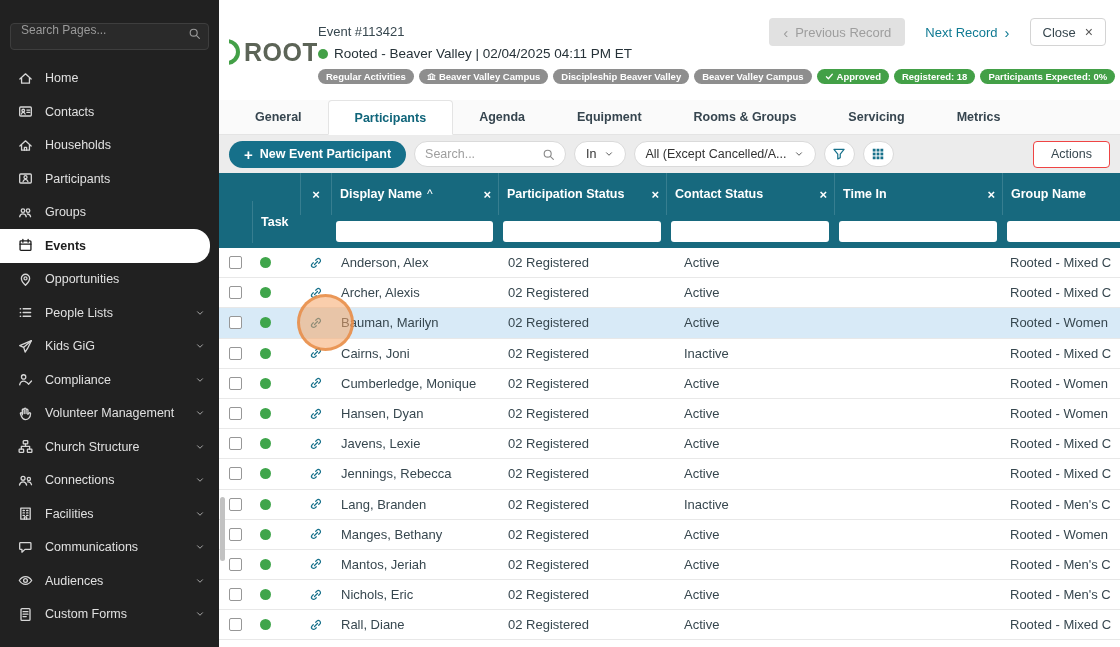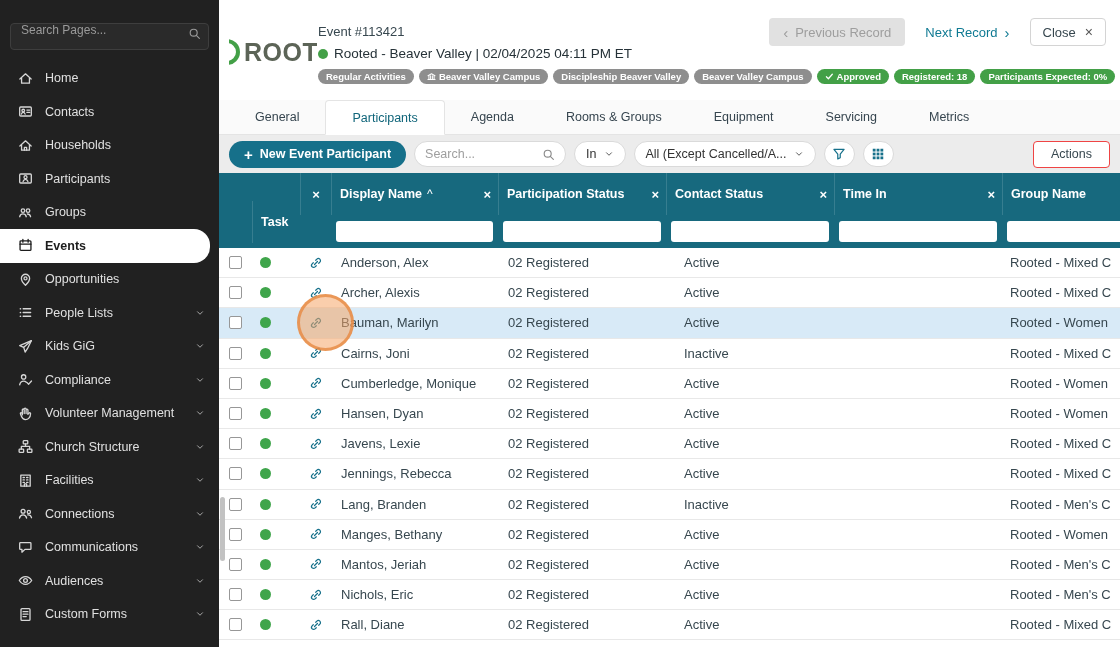--- a/index.html
+++ b/index.html
@@ -44,21 +44,21 @@
   .badge .b-ic svg { width:9px; height:9px; display:block; }
   .header-actions { position:absolute; right:14px; top:18px; display:flex; align-items:center; gap:16px; }
   .prev-btn { background:#e1e1e1; color:#9e9e9e; border:none; border-radius:4px; height:28px; padding:0 14px; font-size:13px; font-family:inherit; display:flex; align-items:center; gap:7px; cursor:default; }
   .next-btn { background:transparent; color:#0f7a93; border:none; height:28px; padding:0 4px; font-size:13px; font-family:inherit; display:flex; align-items:center; gap:7px; cursor:pointer; }
   .close-btn { background:#fff; border:1px solid #d4d4d4; border-radius:4px; height:28px; padding:0 12px; font-size:13px; color:#37474f; font-family:inherit; display:flex; align-items:center; gap:9px; cursor:pointer; }
   .close-btn .x { font-size:14px; color:#555; }
   .chev { font-size:15px; line-height:1; }
 
   
   .tabs { height:35px; background:#fafafa; border-bottom:1px solid #e4e4e4; display:flex; align-items:stretch; padding-left:10px; }
-  .tab { display:flex; align-items:center; padding:0 26px; font-size:12.5px; color:#36454f; font-weight:400; cursor:pointer; white-space:nowrap; }
+  .tab { display:flex; align-items:center; padding:0 26px; font-size:12.5px; color:#36454f; font-weight:700; cursor:pointer; white-space:nowrap; }
   .tab.active { background:#fff; color:#10657a; border:1px solid #e4e4e4; border-bottom:1px solid #fff; border-radius:4px 4px 0 0; margin-bottom:-1px; }
 
   
   .toolbar { height:38px; background:#ececec; display:flex; align-items:center; gap:8px; padding:0 10px; }
   .new-btn { background:#16708a; color:#fff; border:none; border-radius:15px; height:27px; padding:0 15px; font-size:12.5px; font-weight:700; font-family:inherit; display:flex; align-items:center; gap:7px; cursor:pointer; white-space:nowrap; }
   .new-btn .plus { font-size:15px; font-weight:700; }
   .search-box { background:#fff; border:1px solid #dadada; border-radius:14px; height:26px; width:152px; display:flex; align-items:center; padding:0 10px; }
   .search-box input { border:none; outline:none; flex:1; min-width:0; font-size:12.5px; color:#555; background:transparent; font-family:inherit; }
   .search-box input::placeholder { color:#9e9e9e; }
   .search-box .mag { width:13px; height:13px; color:#8a8a8a; flex:none; }
@@ -258,42 +258,42 @@
         <span class="lbl">Church Structure</span>
         <span class="chev-r">
           <svg viewBox="0 0 16 16" fill="none" stroke="currentColor" stroke-width="1.4" stroke-linecap="round" stroke-linejoin="round" style="width:100%;height:100%;display:block">
             <path d="M4 6l4 4 4-4"></path>
           </svg>
         </span>
       </div>
       <div class="nav-item">
         <span class="icon">
           <svg viewBox="0 0 16 16" fill="none" stroke="currentColor" stroke-width="1.4" stroke-linecap="round" stroke-linejoin="round" style="width:100%;height:100%;display:block">
-            <rect x="3" y="2.2" width="10" height="11.8"></rect>
-            <path d="M5.4 4.8h1.4M9.2 4.8h1.4M5.4 7.4h1.4M9.2 7.4h1.4M5.4 10h1.4M9.2 10h1.4"></path>
-            <path d="M6.8 14v-2.4h2.4V14"></path>
-          </svg>
-        </span>
-        <span class="lbl">Facilities</span>
-        <span class="chev-r">
-          <svg viewBox="0 0 16 16" fill="none" stroke="currentColor" stroke-width="1.4" stroke-linecap="round" stroke-linejoin="round" style="width:100%;height:100%;display:block">
-            <path d="M4 6l4 4 4-4"></path>
-          </svg>
-        </span>
-      </div>
-      <div class="nav-item">
-        <span class="icon">
-          <svg viewBox="0 0 16 16" fill="none" stroke="currentColor" stroke-width="1.4" stroke-linecap="round" stroke-linejoin="round" style="width:100%;height:100%;display:block">
             <circle cx="5.4" cy="5.6" r="2.1"></circle>
             <path d="M1.6 12.8c.5-2.2 2-3.4 3.8-3.4s3.3 1.2 3.8 3.4"></path>
             <circle cx="11.6" cy="6.4" r="1.7"></circle>
             <path d="M10.4 9.5c1.9-.2 3.5.9 4 3"></path>
           </svg>
         </span>
         <span class="lbl">Connections</span>
+        <span class="chev-r">
+          <svg viewBox="0 0 16 16" fill="none" stroke="currentColor" stroke-width="1.4" stroke-linecap="round" stroke-linejoin="round" style="width:100%;height:100%;display:block">
+            <path d="M4 6l4 4 4-4"></path>
+          </svg>
+        </span>
+      </div>
+      <div class="nav-item">
+        <span class="icon">
+          <svg viewBox="0 0 16 16" fill="none" stroke="currentColor" stroke-width="1.4" stroke-linecap="round" stroke-linejoin="round" style="width:100%;height:100%;display:block">
+            <rect x="3" y="2.2" width="10" height="11.8"></rect>
+            <path d="M5.4 4.8h1.4M9.2 4.8h1.4M5.4 7.4h1.4M9.2 7.4h1.4M5.4 10h1.4M9.2 10h1.4"></path>
+            <path d="M6.8 14v-2.4h2.4V14"></path>
+          </svg>
+        </span>
+        <span class="lbl">Facilities</span>
         <span class="chev-r">
           <svg viewBox="0 0 16 16" fill="none" stroke="currentColor" stroke-width="1.4" stroke-linecap="round" stroke-linejoin="round" style="width:100%;height:100%;display:block">
             <path d="M4 6l4 4 4-4"></path>
           </svg>
         </span>
       </div>
       <div class="nav-item">
         <span class="icon">
           <svg viewBox="0 0 16 16" fill="none" stroke="currentColor" stroke-width="1.4" stroke-linecap="round" stroke-linejoin="round" style="width:100%;height:100%;display:block">
             <path d="M13 2.8H2.6a.8.8 0 0 0-.8.8v5.6a.8.8 0 0 0 .8.8h1.6v3l3.2-3H13a.8.8 0 0 0 .8-.8V3.6a.8.8 0 0 0-.8-.8z"></path>
@@ -401,22 +401,22 @@
         <span>Close</span>
         <span class="x">×</span>
       </button>
     </div>
   </header>
 
   <div class="tabs">
       <div class="tab">General</div>
       <div class="tab active">Participants</div>
       <div class="tab">Agenda</div>
+      <div class="tab">Equipment</div>
       <div class="tab">Rooms &amp; Groups</div>
-      <div class="tab">Equipment</div>
       <div class="tab">Servicing</div>
       <div class="tab">Metrics</div>
     </div>
 
   <div class="toolbar">
     <button class="new-btn">
       <span class="plus">+</span>
       <span>New Event Participant</span>
     </button>
     <div class="search-box">

